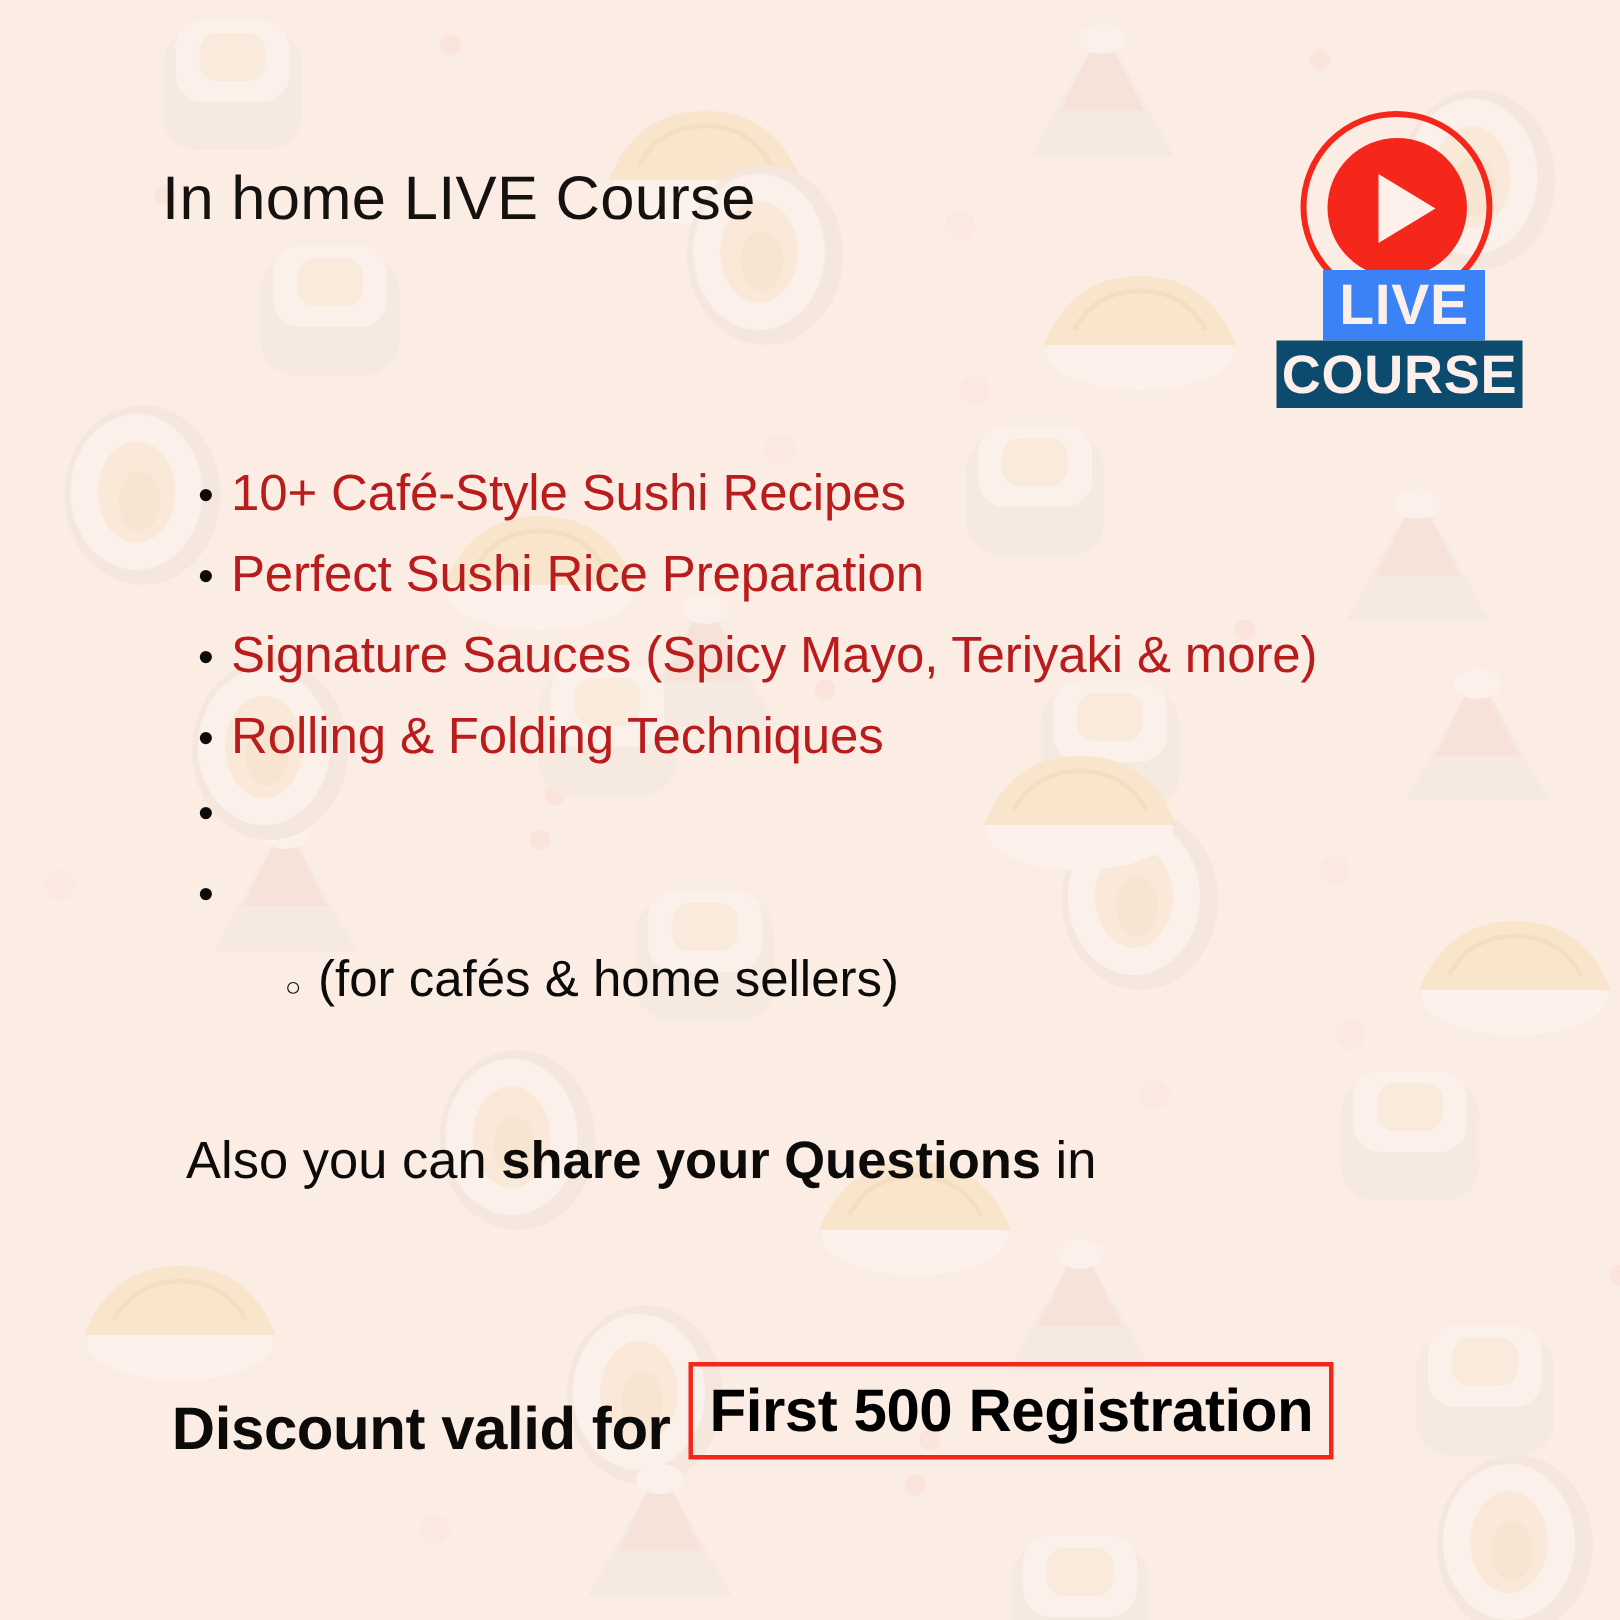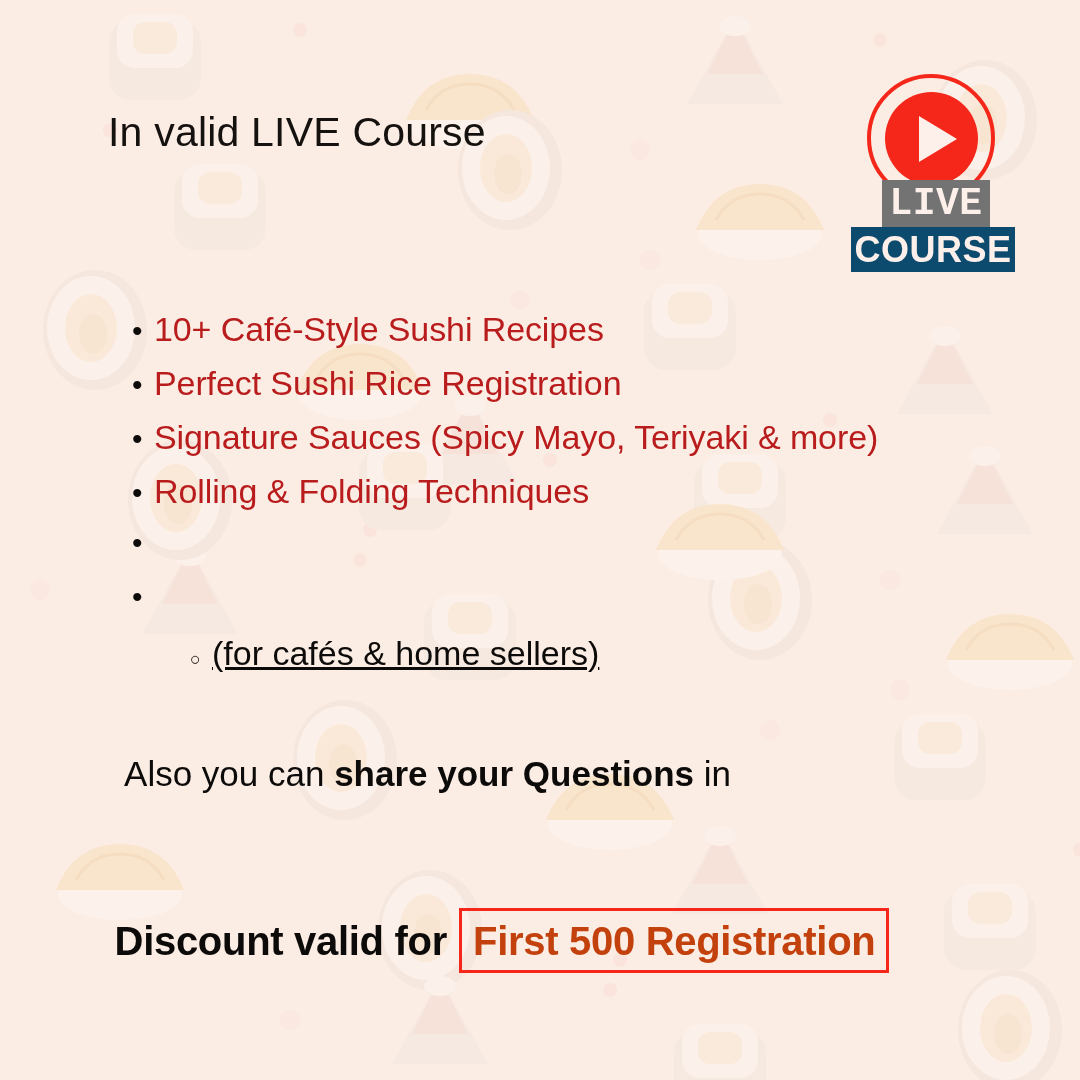--- a/index.html
+++ b/index.html
@@ -98,25 +98,24 @@
     border-left: 38px solid #fdf0ea;
     border-top: 23px solid transparent;
     border-bottom: 23px solid transparent;
   }
   .badge-bar-live {
     position: absolute;
     left: 31px;
     top: 106px;
     width: 108px;
     height: 47px;
-    background: #737373;
+    background: #3b82f6;
     display: flex;
     align-items: center;
     justify-content: center;
-    font-family: Liberation Mono, monospace;
   }
   .badge-bar-course {
     position: absolute;
     left: 0px;
     top: 153px;
     width: 164px;
     height: 45px;
     background: #0c4a6e;
     display: flex;
     align-items: center;
@@ -171,21 +170,20 @@
     color: #0d0b0a;
     font-size: 18px;
     line-height: 1;
   }
   .sub-text {
     font-size: 34px;
     font-weight: 400;
     color: #0d0b0a;
     line-height: 1;
     white-space: nowrap;
-    text-decoration: underline;
   }
 
   
   #qa-note {
     position: absolute;
     left: 0;
     top: 750px;
     width: 855px;
     text-align: center;
     font-size: 35px;
@@ -195,21 +193,21 @@
   }
   #qa-note b { font-weight: bold; }
 
   
   #discount-strip {
     position: absolute;
     left: 0;
     top: 908px;
     width: 1004px;
     display: flex;
-    align-items: center;
+    align-items: flex-end;
     justify-content: center;
   }
   .discount-lead {
     font-size: 40px;
     font-weight: bold;
     color: #0d0b0a;
     letter-spacing: -0.3px;
     line-height: 1;
     white-space: nowrap;
     padding-right: 12px;
@@ -218,21 +216,21 @@
     border: 3px solid #f4271a;
     box-sizing: border-box;
     height: 65px;
     display: flex;
     align-items: center;
     padding: 0 11px;
   }
   .discount-box span {
     font-size: 40px;
     font-weight: bold;
-    color: #c2410c;
+    color: #000000;
     letter-spacing: -0.3px;
     line-height: 1;
     white-space: nowrap;
   }
 </style>
 </head>
 <body>
 
 <div id="poster">
 
@@ -301,21 +299,21 @@
     <rect x="0" y="0" width="1080" height="1080" fill="#fcede4"></rect>
     <g opacity="0.55">
       <use href="#tile" x="0" y="0"></use>
       <use href="#tile" x="-250" y="-430"></use>
       <use href="#tile" x="250" y="430"></use>
     </g>
   </svg>
 
   <div id="content">
 
-    <div class="eyebrow">In valid LIVE Course</div>
+    <div class="eyebrow">In home LIVE Course</div>
 
     <div id="live-badge">
       <div class="badge-ring"></div>
       <div class="badge-disc"></div>
       <div class="badge-play"></div>
       <div class="badge-bar-live">
         <span>LIVE</span>
       </div>
       <div class="badge-bar-course">
         <span>COURSE</span>
@@ -324,21 +322,21 @@
 
     <div id="learn-list">
 
       <div class="bullet-row">
         <span class="bullet-dot">•</span>
         <span class="bullet-text">10+ Café-Style Sushi Recipes</span>
       </div>
 
       <div class="bullet-row">
         <span class="bullet-dot">•</span>
-        <span class="bullet-text">Perfect Sushi Rice Registration</span>
+        <span class="bullet-text">Perfect Sushi Rice Preparation</span>
       </div>
 
       <div class="bullet-row">
         <span class="bullet-dot">•</span>
         <span class="bullet-text">Signature Sauces (Spicy Mayo, Teriyaki &amp; more)</span>
       </div>
 
       <div class="bullet-row">
         <span class="bullet-dot">•</span>
         <span class="bullet-text">Rolling &amp; Folding Techniques</span>

